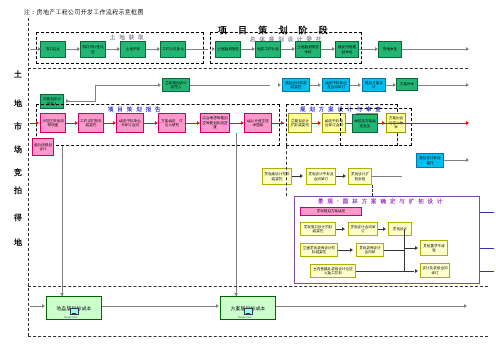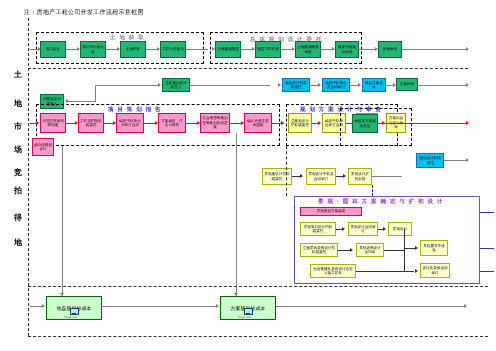--- a/index.html
+++ b/index.html
@@ -63,20 +63,21 @@
 
   <div class="vtext" style="left:12px;top:70px;">土</div>
   <div class="vtext" style="left:12px;top:99px;">地</div>
   <div class="vtext" style="left:12px;top:122px;">市</div>
   <div class="vtext" style="left:12px;top:145px;">场</div>
   <div class="vtext" style="left:12px;top:168px;">竞</div>
   <div class="vtext" style="left:12px;top:186px;">拍</div>
   <div class="vtext" style="left:12px;top:213px;">得</div>
   <div class="vtext" style="left:12px;top:238px;">地</div>
 
+  <div class="phase" style="left:218px;top:24px;">项 目 策 划 阶 段</div>
 
   <div class="grp" style="left:36px;top:32px;width:168px;height:32px;"></div>
   <div class="gtitle grey" style="left:110px;top:34px;">土 地 获 取</div>
 
   <div class="bx green" style="left:40px;top:41px;width:26px;height:17px;">项目选址</div>
   <div class="bx green" style="left:80px;top:41px;width:26px;height:17px;">项目可行性论证</div>
   <div class="bx green" style="left:120px;top:41px;width:26px;height:17px;">土地中标</div>
   <div class="bx green" style="left:160px;top:41px;width:26px;height:17px;">工程公司参与</div>
 
   <div class="ln h" style="left:30px;top:49px;width:10px;"></div>

